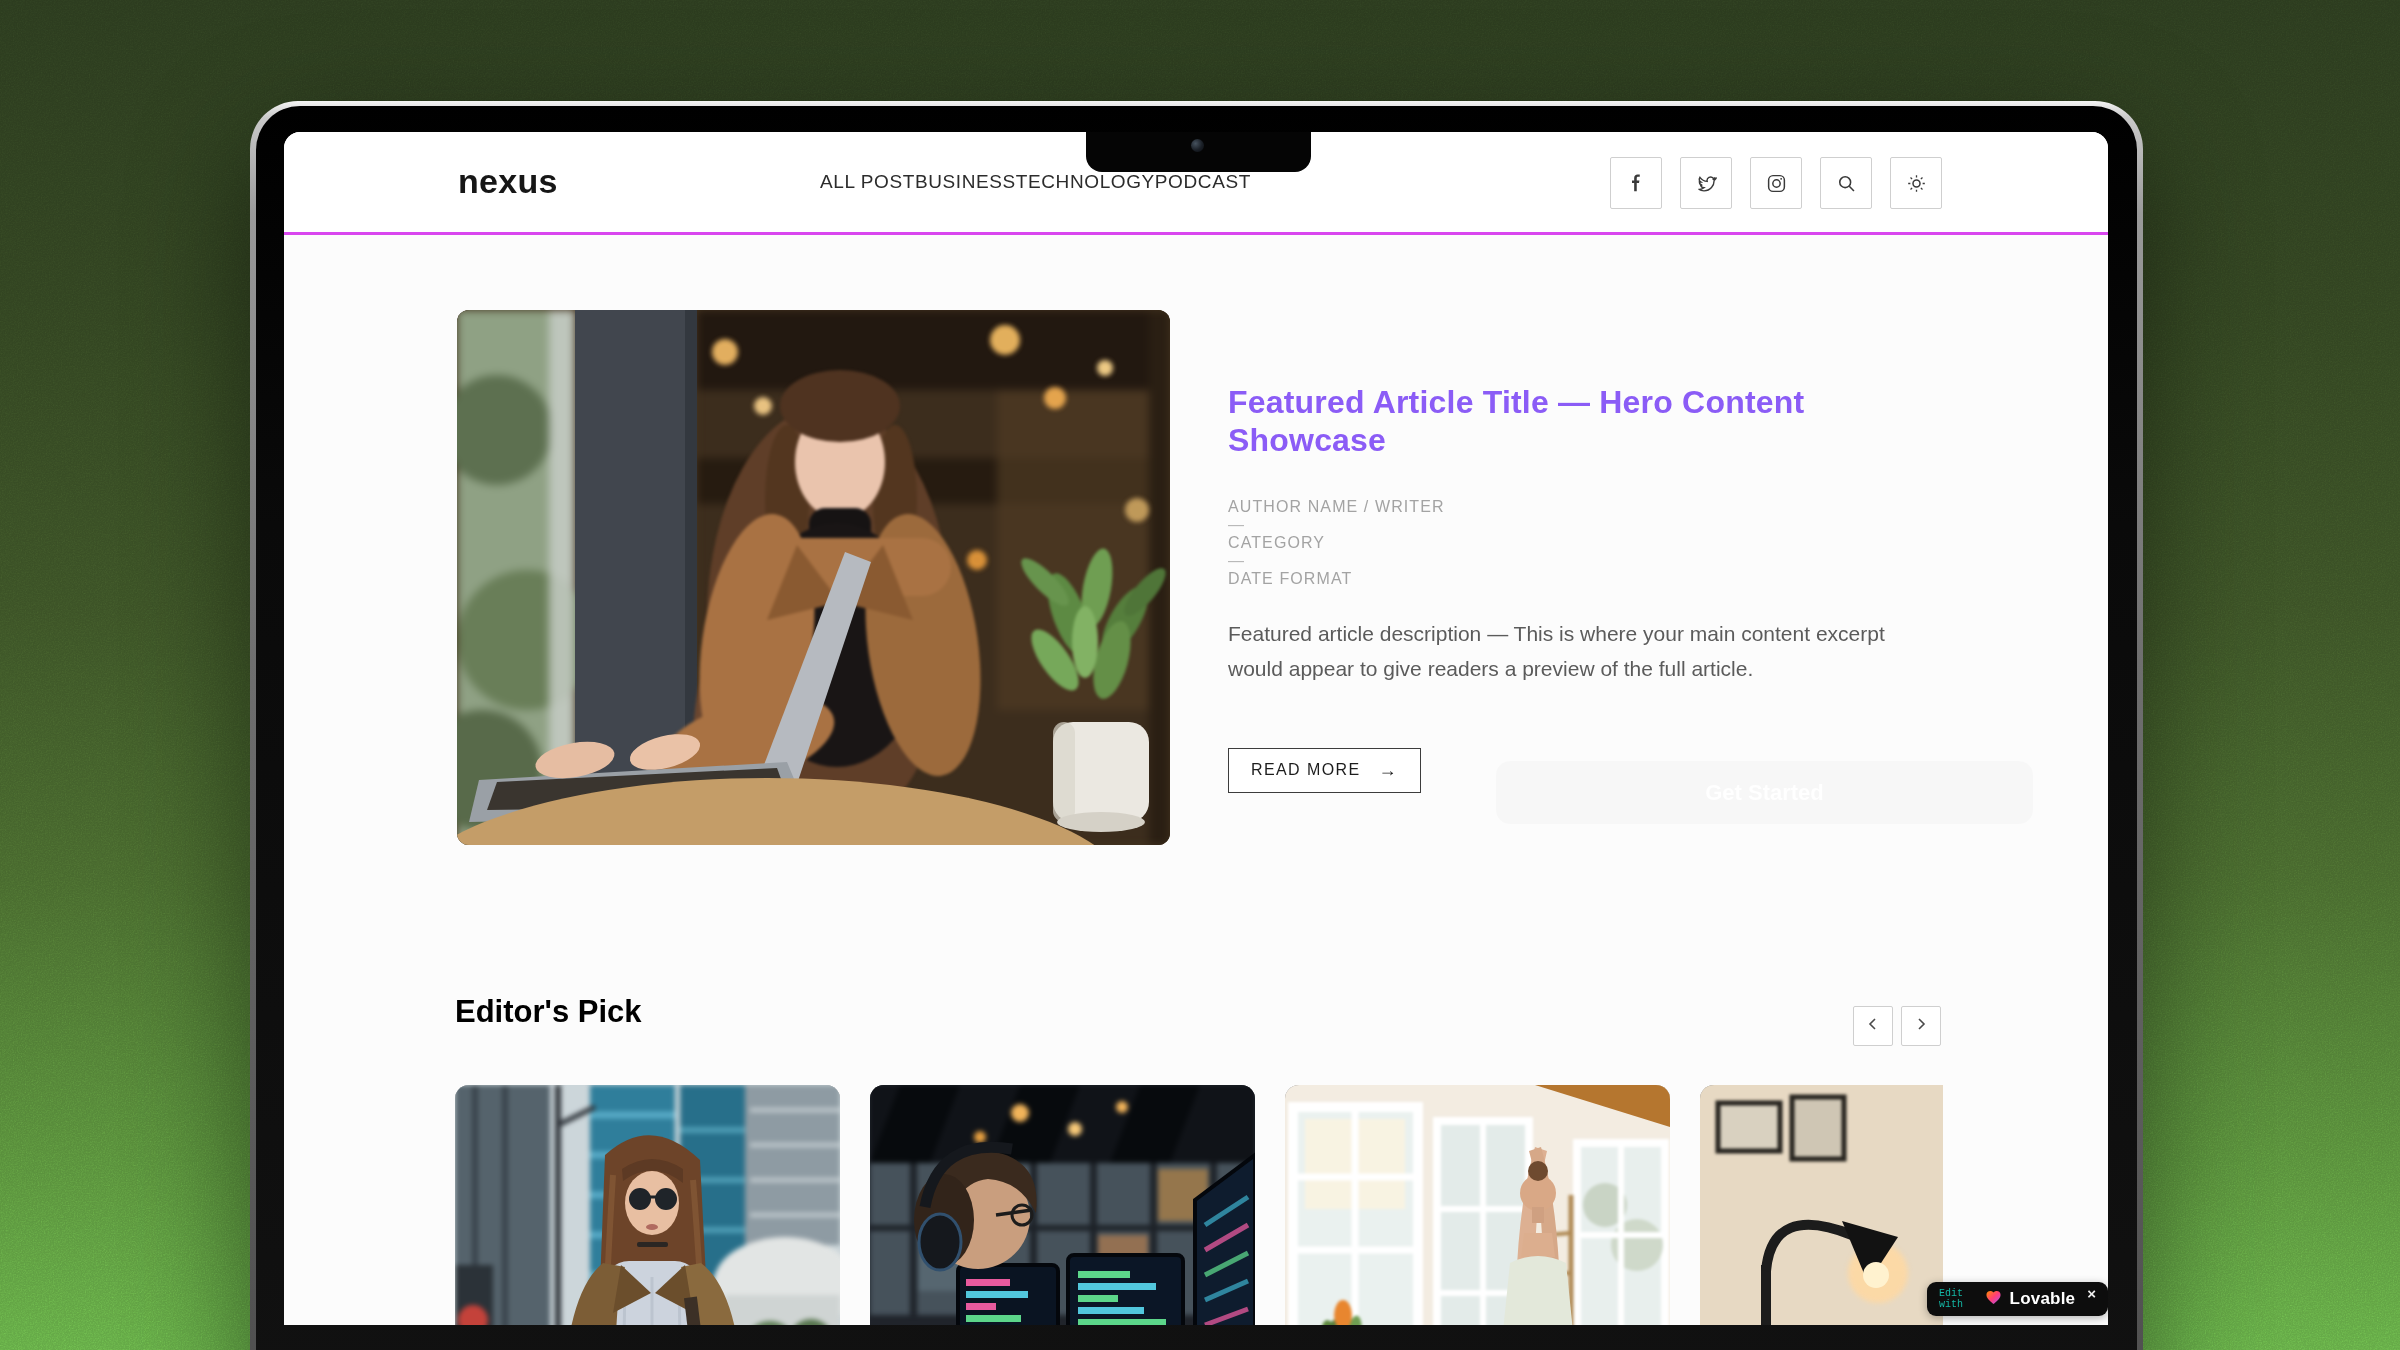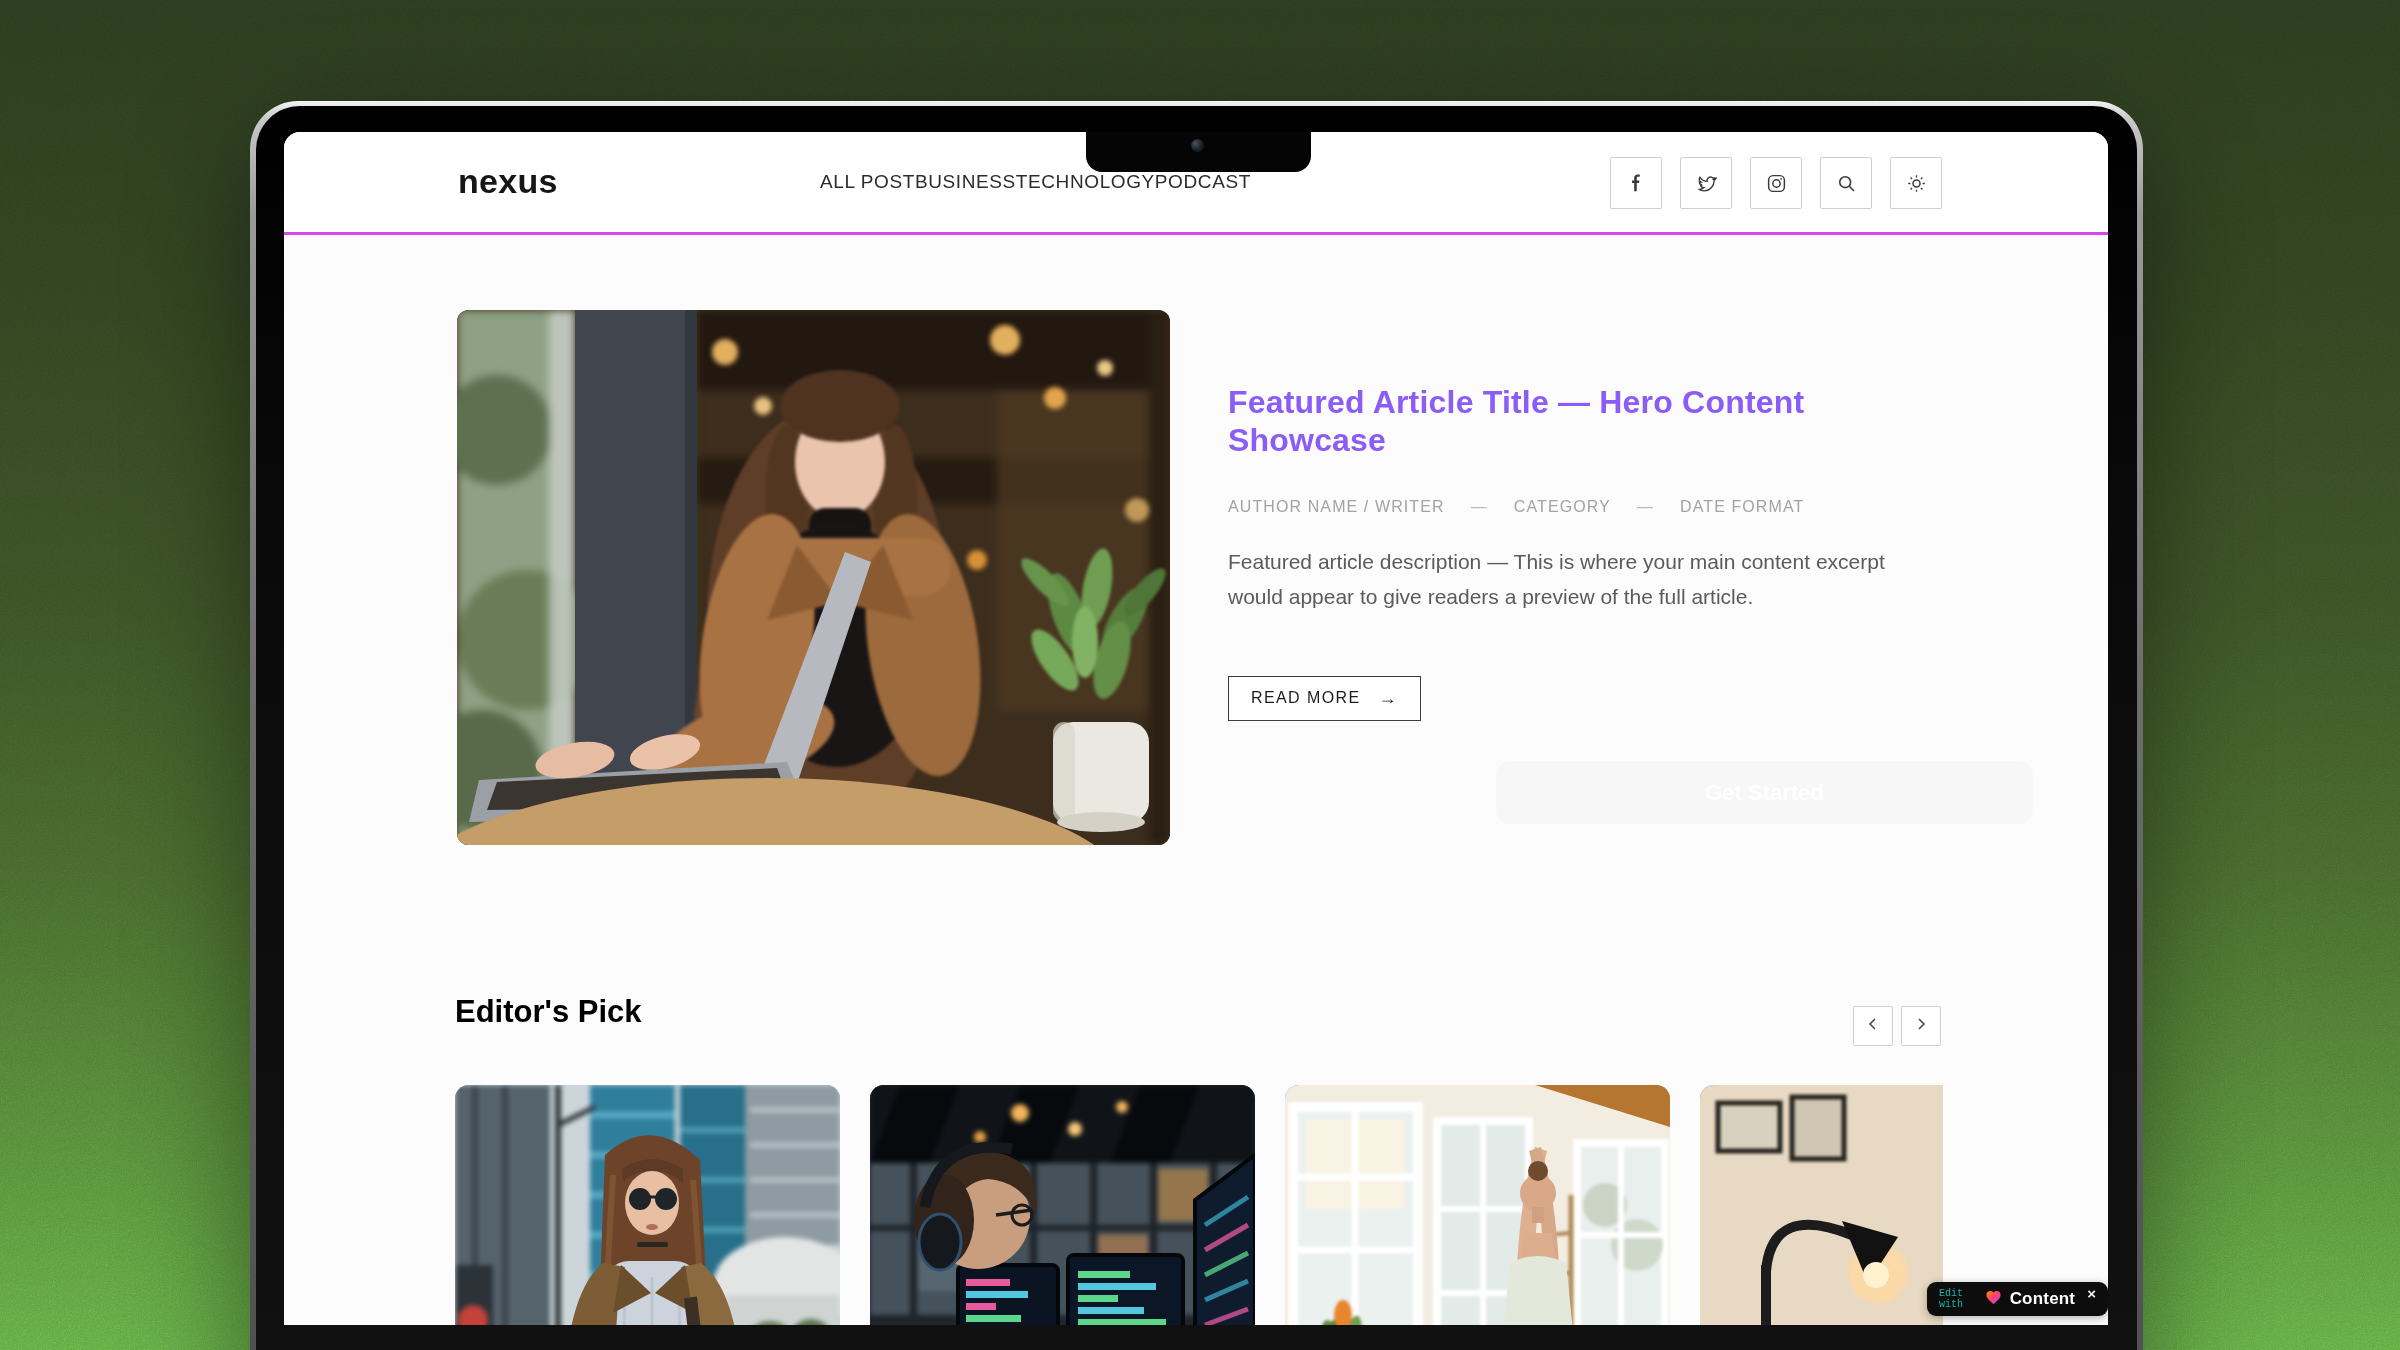--- a/index.html
+++ b/index.html
@@ -32,22 +32,22 @@
   .socials{position:absolute;right:166px;top:25px;display:flex;gap:18px;}
   .sbtn{width:50px;height:50px;border:1.5px solid #cfcfcf;border-radius:2px;background:#fff;
         display:flex;align-items:center;justify-content:center;cursor:pointer;}
   .sbtn svg{display:block;}
 
   
   .hero-image{position:absolute;left:173px;top:178px;width:713px;height:535px;border-radius:12px;
               overflow:hidden;cursor:pointer;background:#3a2d20;}
   .hero-content{position:absolute;left:944px;top:252px;width:740px;}
   .hero-title{margin:0;font-size:32px;line-height:1.18;font-weight:700;color:#8b5cf6;letter-spacing:.2px;}
-  .hero-meta{margin-top:38px;display:flex;gap:26px;font-size:16px;font-weight:500;
-             letter-spacing:1.1px;color:#a3a3a3;text-transform:uppercase;}
+  .hero-meta{margin-top:38px;display:flex;font-size:16px;font-weight:500;
+             letter-spacing:1.1px;color:#a3a3a3;text-transform:uppercase;flex-direction:column;}
   .hero-meta .sep{color:#b8b8b8;}
   .hero-desc{margin-top:28px;width:700px;font-size:21px;line-height:1.7;color:#5b5b5b;}
   .read-more{margin-top:40px;display:inline-flex;align-items:center;gap:18px;padding:11px 22px;
              border:1px solid #3c3c3c;background:#fff;font-size:16px;letter-spacing:1.4px;
              color:#1d1d1d;font-weight:500;cursor:pointer;font-family:inherit;}
   .read-more .arr{font-size:18px;}
   .ghost{position:absolute;left:1212px;top:629px;width:537px;height:63px;border-radius:14px;
          background:rgba(0,0,0,.018);display:flex;align-items:center;justify-content:center;
          color:rgba(255,255,255,.92);font-size:22px;font-weight:600;pointer-events:none;}
 
@@ -535,21 +535,21 @@
         <span><svg width="17" height="16" viewBox="0 0 24 22">
           <defs>
                 <linearGradient id="lovG" x1="0" y1="0" x2="1" y2="1">
             <stop offset="0" stop-color="#ff8a00"></stop>
                   <stop offset=".5" stop-color="#ff3d77"></stop>
                   <stop offset="1" stop-color="#a855f7"></stop>
           </linearGradient>
               </defs>
           <path fill="url(#lovG)" d="M12 21l-1.4-1.3C5.4 14.9 2 11.8 2 8 2 4.9 4.4 2.5 7.5 2.5c1.7 0 3.4.8 4.5 2.1 1.1-1.3 2.8-2.1 4.5-2.1 3.1 0 5.5 2.4 5.5 5.5 0 3.8-3.4 6.9-8.6 11.7L12 21z"></path>
         </svg></span>
-        <span class="brand">Content</span>
+        <span class="brand">Lovable</span>
         <span class="close">×</span>
       </div>
 
       <div class="notch">
         <div class="camera"></div>
       </div>
 
     </div>
   </div>
 </div>

